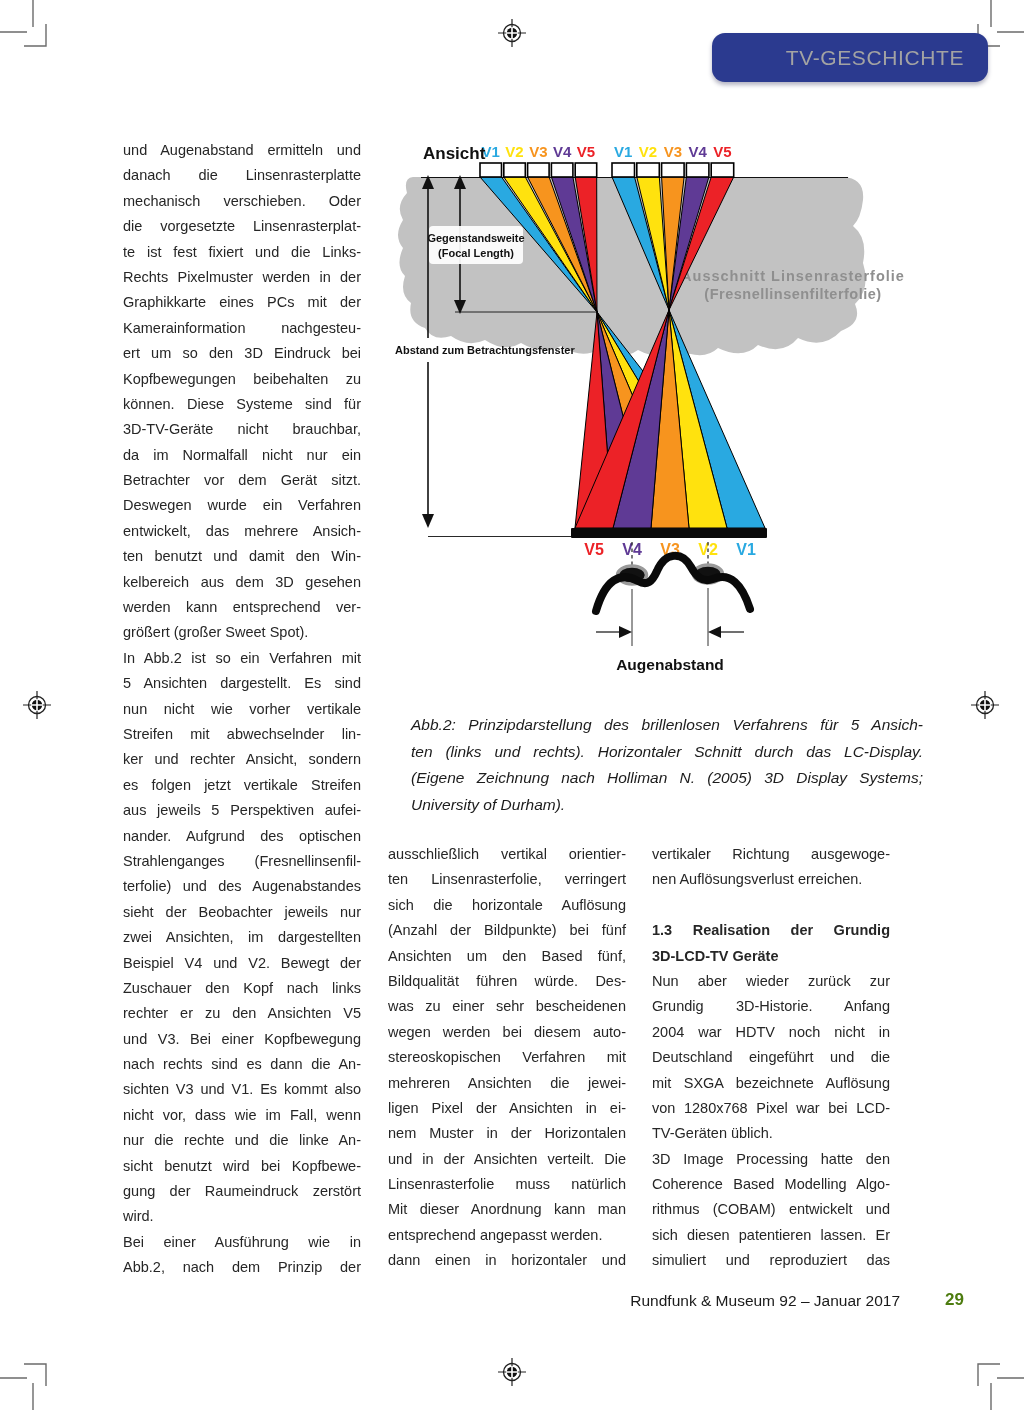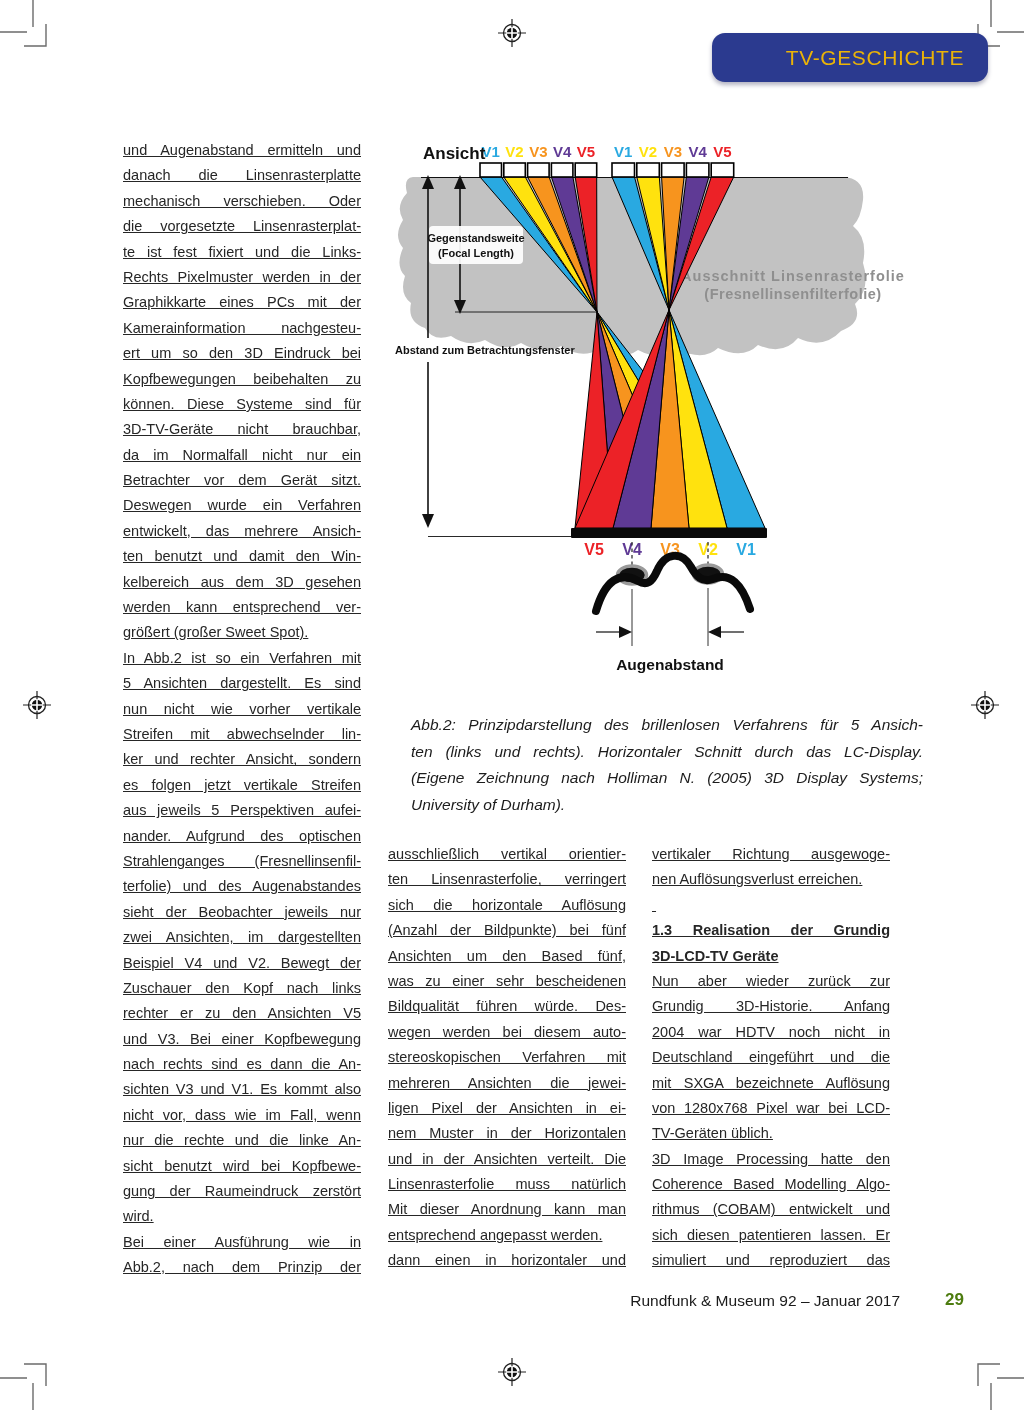--- a/index.html
+++ b/index.html
@@ -8,23 +8,23 @@
     font-family:"Liberation Sans","DejaVu Sans",sans-serif; color:#262626;
     overflow:hidden; margin:0 auto;
   }
   
   .badge{
     position:absolute; left:712px; top:33px; width:276px; height:49px;
     border-radius:13px; display:flex; align-items:center; justify-content:flex-end;
     padding-right:24px; box-sizing:border-box;
     box-shadow:0 3px 4px rgba(40,40,80,.35);
   }
-  .badge span{color:#eab308; font-size:21px; letter-spacing:.6px;}
-  
-  .col{position:absolute; width:238px;text-decoration:underline;}
+  .badge span{color:#a3a3a3; font-size:21px; letter-spacing:.6px;}
+  
+  .col{position:absolute; width:238px;}
   .line{height:25.4px; line-height:25.4px; font-size:14.5px; white-space:nowrap; overflow:visible;}
   .line.j{text-align:justify; text-align-last:justify; white-space:normal;}
   .line.b{font-weight:700;}
   .col-left{left:123px; top:138px;}
   .col-mid{left:388px; top:842px;}
   .col-right{left:652px; top:842px;}
   
   .caption{position:absolute; left:395px; top:712px; width:512px;margin-left:16px;}
   .cap-line{height:26.6px; line-height:26.6px; font-size:15.5px; font-style:italic; color:#1c1c1c;}
   .cap-line.j{text-align:justify; text-align-last:justify;}
@@ -127,22 +127,22 @@
       <div class="line">wird.</div>
       <div class="line j">Bei einer Ausführung wie in</div>
       <div class="line j">Abb.2, nach dem Prinzip der</div>
     </div>
   <div class="col col-mid">
       <div class="line j">ausschließlich vertikal orientier-</div>
       <div class="line j">ten Linsenrasterfolie, verringert</div>
       <div class="line j">sich die horizontale Auflösung</div>
       <div class="line j">(Anzahl der Bildpunkte) bei fünf</div>
       <div class="line j">Ansichten um den Based fünf,</div>
+      <div class="line j">Bildqualität führen würde. Des-</div>
       <div class="line j">was zu einer sehr bescheidenen</div>
-      <div class="line j">Bildqualität führen würde. Des-</div>
       <div class="line j">wegen werden bei diesem auto-</div>
       <div class="line j">stereoskopischen Verfahren mit</div>
       <div class="line j">mehreren Ansichten die jewei-</div>
       <div class="line j">ligen Pixel der Ansichten in ei-</div>
       <div class="line j">nem Muster in der Horizontalen</div>
       <div class="line j">und in der Ansichten verteilt. Die</div>
       <div class="line j">Linsenrasterfolie muss natürlich</div>
       <div class="line j">Mit dieser Anordnung kann man</div>
       <div class="line">entsprechend angepasst werden.</div>
       <div class="line j">dann einen in horizontaler und</div>

